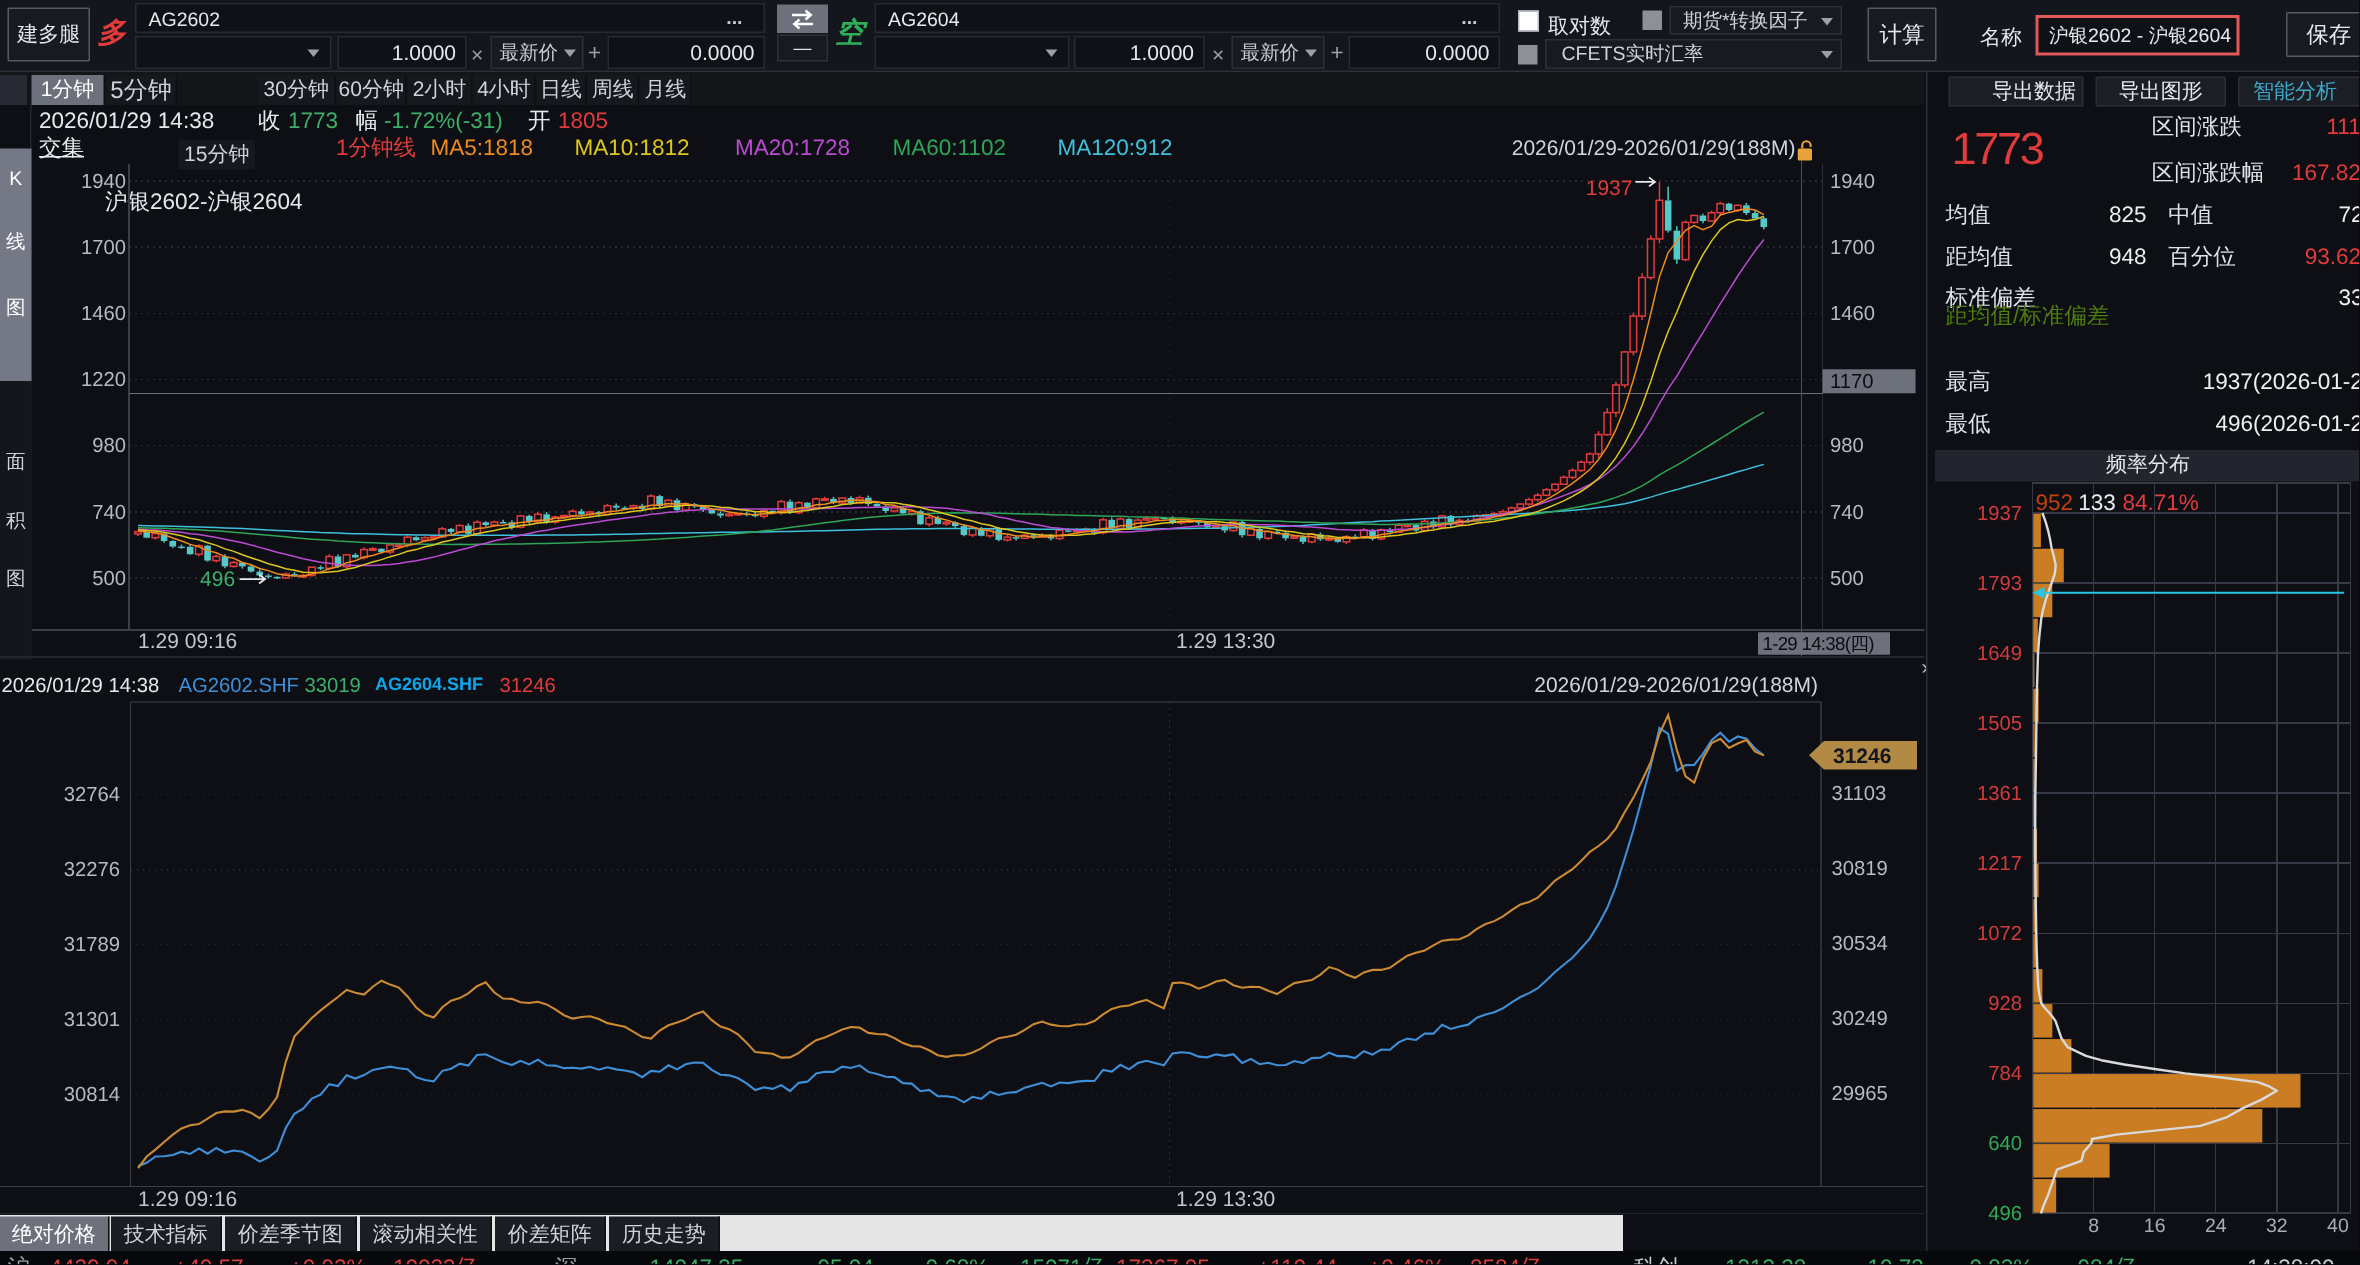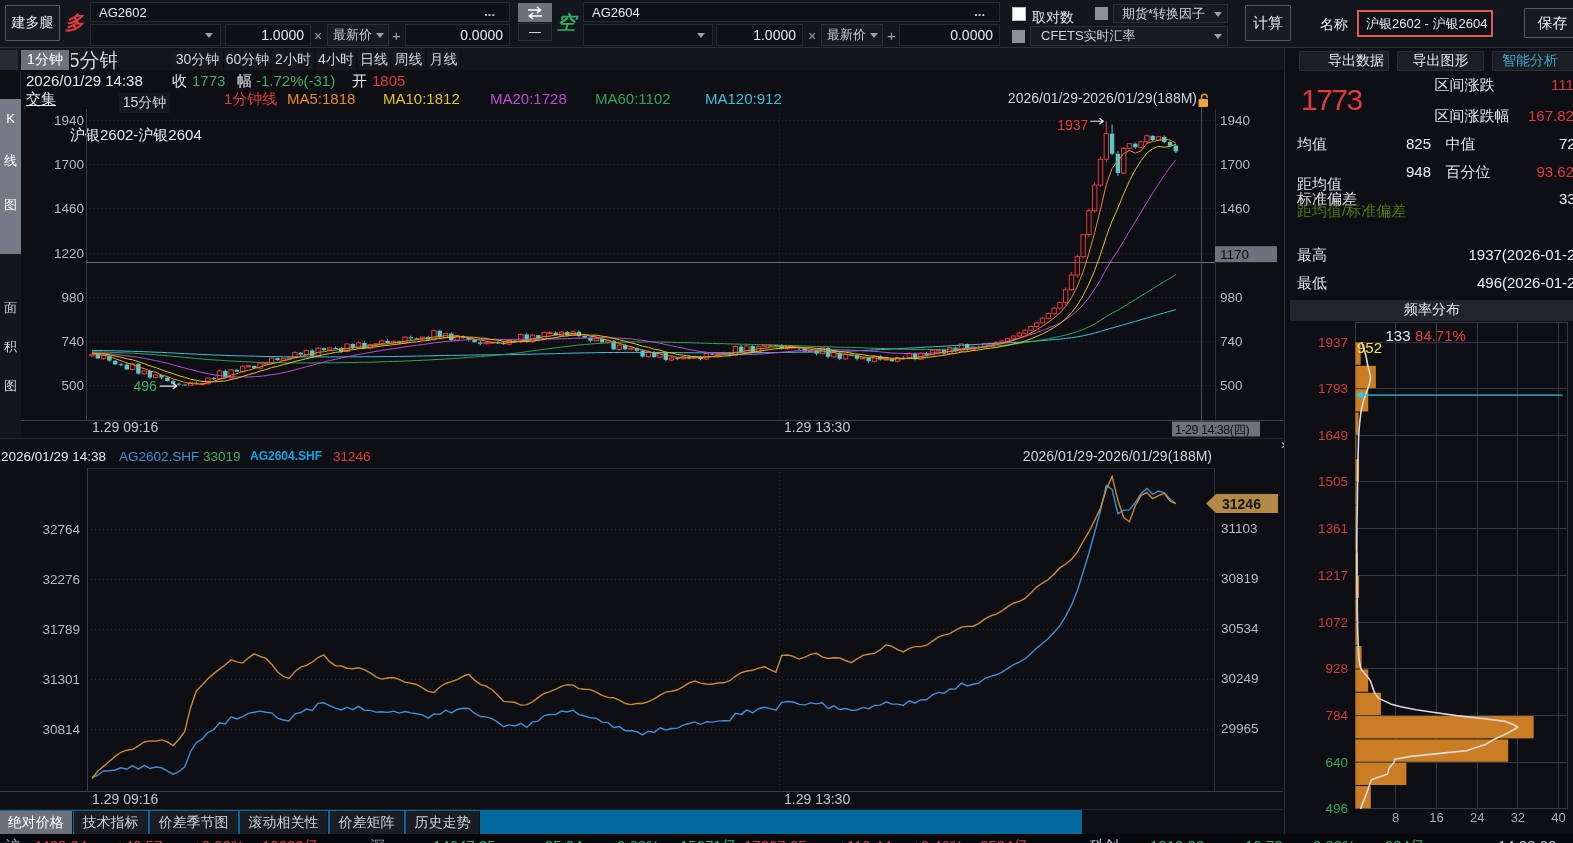--- a/index.html
+++ b/index.html
@@ -99,21 +99,21 @@
     <div class="inp" style="left:1357px;top:10px;width:136px;height:27px;border:2px solid #e25959;font-size:13px;padding-left:7px;">
       <span>沪银2602 - 沪银2604</span>
       </div>
     <div class="btn" style="left:1524px;top:8px;width:57px;height:30px;font-size:15px;">保存</div>
   </div>
 
   <div class="abs" style="left:0;top:48px;width:1283px;height:22px;background:#131519;">
     <div class="abs" style="left:0;top:2px;width:18px;height:20px;background:#272a32;"></div>
     <div id="tf-tabs">
         <div class="tab on" style="left: 21px; top: 2px; width: 49px; height: 20px; font-size: 14px; border-right: 1px solid rgb(12, 14, 18);">1分钟</div>
-        <div class="tab" style="left: 71px; top: 2px; width: 47px; height: 20px; font-size: 20px; border-right: 1px solid rgb(12, 14, 18);">5分钟</div>
+        <div class="tab" style="left: 71px; top: 2px; width: 47px; height: 20px; font-size: 16px; border-right: 1px solid rgb(12, 14, 18);">5分钟</div>
         <div class="tab" style="left: 119px; top: 2px; width: 52px; height: 20px; font-size: 14px; border-right: 1px solid rgb(12, 14, 18); margin-top: 43px;">15分钟</div>
         <div class="tab" style="left: 172px; top: 2px; width: 52px; height: 20px; font-size: 14px; border-right: 1px solid rgb(12, 14, 18);">30分钟</div>
         <div class="tab" style="left: 225px; top: 2px; width: 46px; height: 20px; font-size: 14px; border-right: 1px solid rgb(12, 14, 18);">60分钟</div>
         <div class="tab" style="left: 272px; top: 2px; width: 43px; height: 20px; font-size: 14px; border-right: 1px solid rgb(12, 14, 18);">2小时</div>
         <div class="tab" style="left: 316px; top: 2px; width: 41px; height: 20px; font-size: 14px; border-right: 1px solid rgb(12, 14, 18);">4小时</div>
         <div class="tab" style="left: 358px; top: 2px; width: 33px; height: 20px; font-size: 14px; border-right: 1px solid rgb(12, 14, 18);">日线</div>
         <div class="tab" style="left: 392px; top: 2px; width: 34px; height: 20px; font-size: 14px; border-right: 1px solid rgb(12, 14, 18);">周线</div>
         <div class="tab" style="left: 427px; top: 2px; width: 34px; height: 20px; font-size: 14px; border-right: 1px solid rgb(12, 14, 18);">月线</div>
       </div>
   </div>
@@ -805,21 +805,21 @@
     </svg>
 
   <div class="txt" style="left:1px;top:450px;font-size:13.5px;">2026/01/29 14:38</div>
   <div class="txt" style="left:119px;top:450px;font-size:13.5px;color:#3f8fd8;" id="legs-s1">AG2602.SHF</div>
   <div class="txt" style="left:203px;top:450px;font-size:13.5px;color:#3dae68;" id="legs-v1">33019</div>
   <div class="txt" style="left:250px;top:450px;font-size:12px;color:#0ea5e9;font-weight:bold;" id="legs-s2">AG2604.SHF</div>
   <div class="txt" style="left:333px;top:450px;font-size:13.5px;color:#e23b3b;" id="legs-v2">31246</div>
 
   <div class="txt" style="left:1281px;top:437px;font-size:14px;color:#b8bcc4;">»</div>
 
-  <div class="abs" style="left:0;top:810px;width:1082px;height:24px;background:#0369a1;">
+  <div class="abs" style="left:0;top:810px;width:1082px;height:24px;background:#e5e5e5;">
     <div id="bottom-tabs">
         <div class="tab on" style="left: 0px; top: 1px; width: 72.5px; height: 23px; font-size: 14px; border-right: 1px solid rgb(12, 14, 18); background: rgb(109, 113, 124);">绝对价格</div>
         <div class="tab" style="left: 74px; top: 1px; width: 74px; height: 23px; font-size: 14px; border-right: 1px solid rgb(12, 14, 18); background: rgb(26, 29, 35);">技术指标</div>
         <div class="tab" style="left: 150px; top: 1px; width: 88px; height: 23px; font-size: 14px; border-right: 1px solid rgb(12, 14, 18); background: rgb(26, 29, 35);">价差季节图</div>
         <div class="tab" style="left: 240px; top: 1px; width: 88px; height: 23px; font-size: 14px; border-right: 1px solid rgb(12, 14, 18); background: rgb(26, 29, 35);">滚动相关性</div>
         <div class="tab" style="left: 330px; top: 1px; width: 74px; height: 23px; font-size: 14px; border-right: 1px solid rgb(12, 14, 18); background: rgb(26, 29, 35);">价差矩阵</div>
         <div class="tab" style="left: 406px; top: 1px; width: 74px; height: 23px; font-size: 14px; border-right: 1px solid rgb(12, 14, 18); background: rgb(26, 29, 35);">历史走势</div>
       </div>
   </div>
 
@@ -854,21 +854,21 @@
     <div class="txt" style="left:16px;top:37px;font-size:30px;color:#e23b3b;letter-spacing:-1.5px;">1773</div>
     <div id="panel-stats">
         <div class="txt" style="left: 149.5px; top: 29px; font-size: 15px; color: rgb(223, 226, 232);">区间涨跌</div>
         <div class="txt" style="left: 266px; top: 29px; font-size: 15px; color: rgb(226, 59, 59);">1111</div>
         <div class="txt" style="left: 149.5px; top: 60px; font-size: 15px; color: rgb(223, 226, 232);">区间涨跌幅</div>
         <div class="txt" style="left: 243px; top: 60px; font-size: 15px; color: rgb(226, 59, 59);">167.82%</div>
         <div class="txt" style="left: 12px; top: 88px; font-size: 15px; color: rgb(223, 226, 232);">均值</div>
         <div class="txt" style="left: 100px; width: 46px; text-align: right; top: 88px; font-size: 15px; color: rgb(236, 238, 242);">825</div>
         <div class="txt" style="left: 160.5px; top: 88px; font-size: 15px; color: rgb(223, 226, 232);">中值</div>
         <div class="txt" style="left: 274px; top: 88px; font-size: 15px; color: rgb(236, 238, 242);">728</div>
-        <div class="txt" style="left: 12px; top: 116px; font-size: 15px; color: rgb(223, 226, 232); margin-top: 12px;">距均值</div>
+        <div class="txt" style="left: 12px; top: 116px; font-size: 15px; color: rgb(223, 226, 232);">距均值</div>
         <div class="txt" style="left: 100px; width: 46px; text-align: right; top: 116px; font-size: 15px; color: rgb(236, 238, 242);">948</div>
         <div class="txt" style="left: 160.5px; top: 116px; font-size: 15px; color: rgb(223, 226, 232);">百分位</div>
         <div class="txt" style="left: 251.5px; top: 116px; font-size: 15px; color: rgb(226, 59, 59);">93.62%</div>
         <div class="txt" style="left: 12px; top: 143px; font-size: 15px; color: rgb(223, 226, 232);">标准偏差</div>
         <div class="txt" style="left: 274px; top: 143px; font-size: 15px; color: rgb(236, 238, 242);">336</div>
         <div class="txt" style="left: 12px; top: 155px; font-size: 15px; color: #4d7c0f;">距均值/标准偏差</div>
         <div class="txt" style="left: 12px; top: 199px; font-size: 15px; color: rgb(223, 226, 232);">最高</div>
         <div class="txt" style="left: 183.5px; top: 199px; font-size: 15px; color: rgb(236, 238, 242);">1937(2026-01-29 14:26)</div>
         <div class="txt" style="left: 12px; top: 227px; font-size: 15px; color: rgb(223, 226, 232);">最低</div>
         <div class="txt" style="left: 192px; top: 227px; font-size: 15px; color: rgb(236, 238, 242);">496(2026-01-29 09:32)</div>
@@ -929,18 +929,18 @@
         <text x="63" y="399.072" font-family="Liberation Sans, DejaVu Sans, sans-serif" font-size="13.5" fill="#d23b3b" text-anchor="end">784</text>
         <text x="63" y="445.72800000000007" font-family="Liberation Sans, DejaVu Sans, sans-serif" font-size="13.5" fill="#31ab57" text-anchor="end">640</text>
         <text x="63" y="492.384" font-family="Liberation Sans, DejaVu Sans, sans-serif" font-size="13.5" fill="#31ab57" text-anchor="end">496</text>
         <text x="110.72000000000003" y="500.6" font-family="Liberation Sans, DejaVu Sans, sans-serif" font-size="13" fill="#a8acb4" text-anchor="middle">8</text>
         <text x="151.44000000000005" y="500.6" font-family="Liberation Sans, DejaVu Sans, sans-serif" font-size="13" fill="#a8acb4" text-anchor="middle">16</text>
         <text x="192.16000000000008" y="500.6" font-family="Liberation Sans, DejaVu Sans, sans-serif" font-size="13" fill="#a8acb4" text-anchor="middle">24</text>
         <text x="232.8800000000001" y="500.6" font-family="Liberation Sans, DejaVu Sans, sans-serif" font-size="13" fill="#a8acb4" text-anchor="middle">32</text>
         <text x="273.5999999999999" y="500.6" font-family="Liberation Sans, DejaVu Sans, sans-serif" font-size="13" fill="#a8acb4" text-anchor="middle">40</text>
       </svg>
     <div id="freq-info">
-        <div class="txt" style="left: 72px; top: 292px; font-size: 15px; color: #fde047;">952</div>
+        <div class="txt" style="left: 72px; top: 280px; font-size: 15px; color: #c2410c;">952</div>
         <div class="txt" style="left: 100.5px; top: 280px; font-size: 15px; color: rgb(232, 234, 239);">133</div>
         <div class="txt" style="left: 130px; top: 280px; font-size: 15px; color: rgb(226, 59, 59);">84.71%</div>
       </div>
   </div>
 </div>
 
 </body></html>

